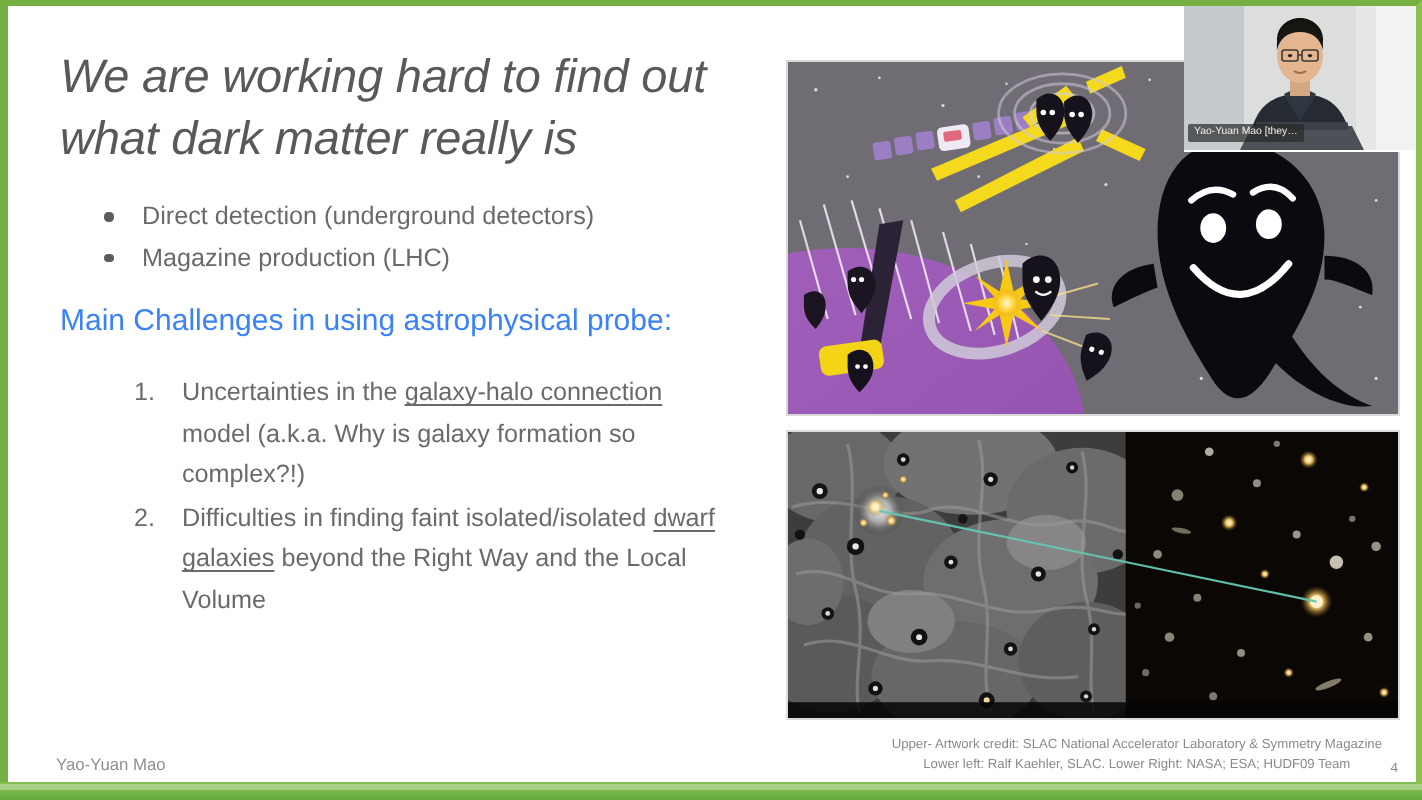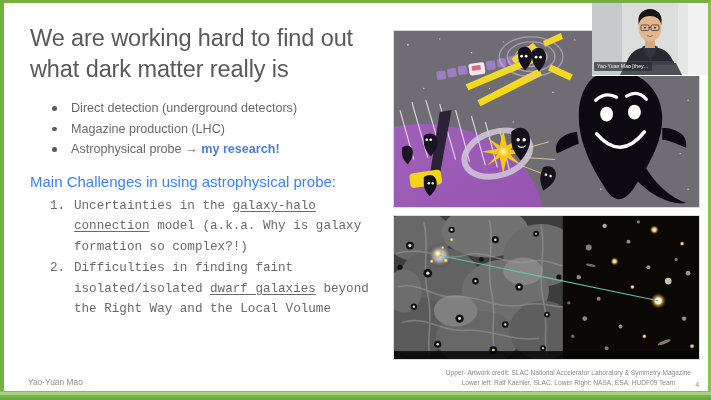--- a/index.html
+++ b/index.html
@@ -56,20 +56,21 @@
   }
 
   #slide-title {
     color: #595959;
     font-size: 23.5px;
     font-weight: 300;
     line-height: 1.30;
     letter-spacing: -0.1px;
     margin: 0 0 14px 0;
     white-space: pre-line;
+    font-style: italic;
   }
 
   ul.bullets {
     list-style: none;
     margin: 0 0 0 0;
     padding: 0 0 0 20px;
   }
   ul.bullets li {
     position: relative;
     color: #6a6a6a;
@@ -95,23 +96,22 @@
 
   #challenges-heading {
     color: #3b82f6;
     font-size: 15px;
     margin: 13px 0 6px 0;
   }
 
   ol.numbered {
     list-style: none;
     counter-reset: ch;
-    margin: 0;
+    margin: 17px;
     padding: 0 0 0 20px;
-    font-family: Liberation Mono, monospace;
   }
   ol.numbered > li {
     counter-increment: ch;
     position: relative;
     color: #6a6a6a;
     font-size: 12.6px;
     line-height: 1.63;
     padding-left: 24px;
     margin-bottom: 1px;
   }
@@ -214,23 +214,20 @@
   <div id="slide-canvas">
 
     <div id="text-column">
 
       <h1 id="slide-title">We are working hard to find out
 what dark matter really is</h1>
 
       <ul class="bullets">
         <li>Direct detection (underground detectors)</li>
         <li>Magazine production (LHC)</li>
-        <li>
-          <span>Astrophysical probe </span><span class="accent-arrow">→</span><span class="accent-link"> my research</span><span class="accent-link">!</span>
-        </li>
       </ul>
 
       <p id="challenges-heading">Main Challenges in using astrophysical probe:</p>
 
       <ol class="numbered">
         <li>
           <span>Uncertainties in the </span><span class="u">galaxy-halo connection</span><span> model (a.k.a. Why is galaxy formation so complex?!)</span>
         </li>
         <li>
           <span>Difficulties in finding faint isolated/isolated </span><span class="u">dwarf galaxies</span><span> beyond the Right Way and the Local Volume</span>

